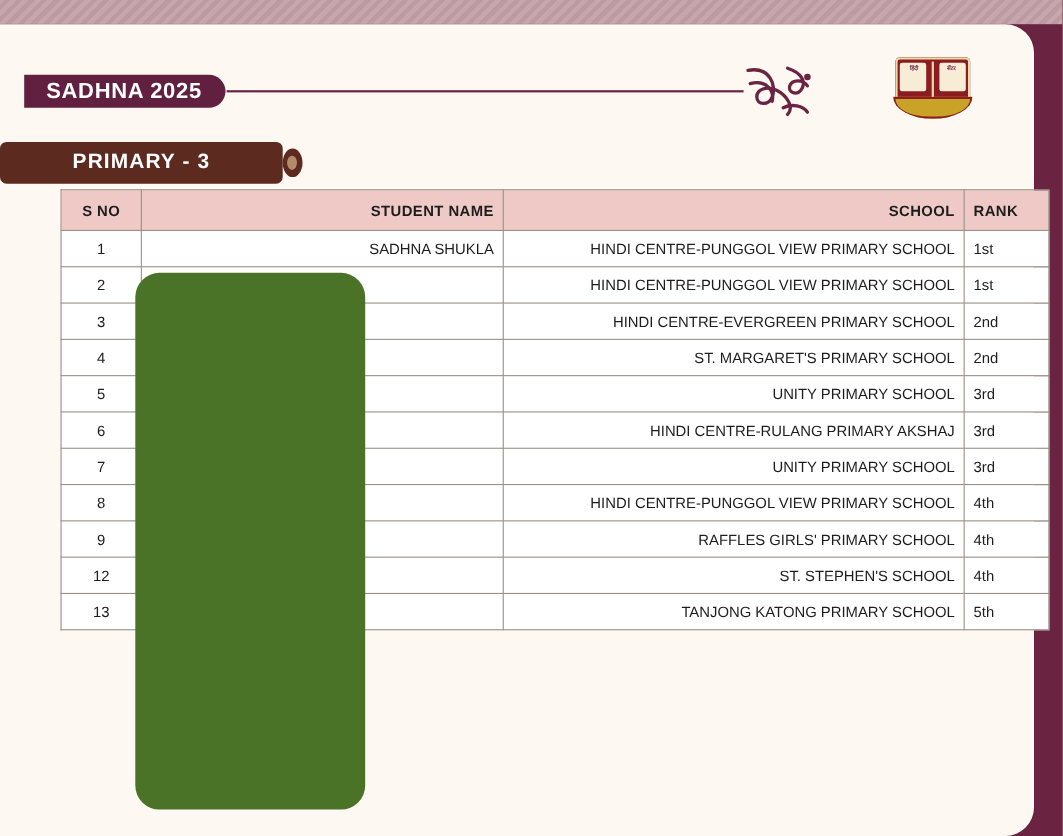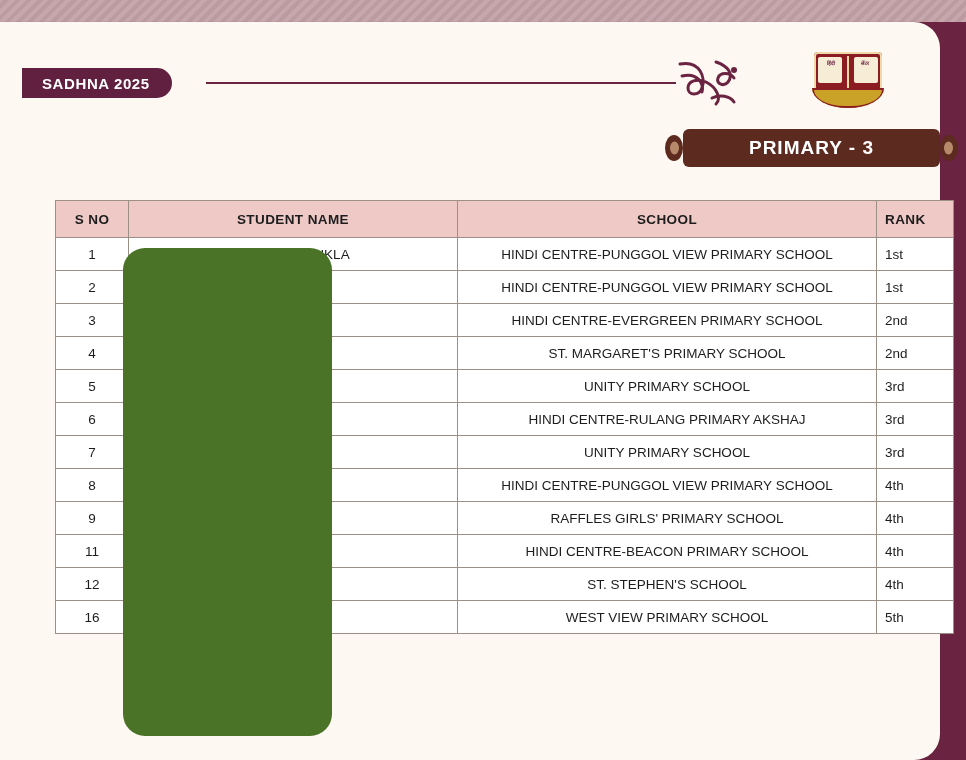--- a/index.html
+++ b/index.html
@@ -51,21 +51,21 @@
   .brand-tab {
     position: absolute;
     left: 22px;
     top: 46px;
     height: 30px;
     padding: 0 22px 0 20px;
     display: flex;
     align-items: center;
     background: #61203f;
     color: #ffffff;
-    font-size: 15px;
+    font-size: 20px;
     font-weight: bold;
     letter-spacing: 0.6px;
     border-top-right-radius: 15px;
     border-bottom-right-radius: 15px;
   }
   .header-rule {
     position: absolute;
     left: 206px;
     top: 60px;
     width: 470px;
@@ -139,21 +139,21 @@
     color: #6b2342;
     font-weight: bold;
     line-height: 6px;
   }
   
   .banner-wrap {
     position: relative;
     margin-top: 34px;
     height: 40px;
     display: flex;
-    justify-content: flex-end;
+    justify-content: flex-start;
     align-items: center;
   }
   .banner {
     position: relative;
     background: #5d2a20;
     color: #ffffff;
     font-size: 19px;
     font-weight: bold;
     letter-spacing: 1px;
     padding: 8px 66px;
@@ -176,21 +176,21 @@
     width: 9px; height: 13px;
     background: #b58a6a;
     border-radius: 50%;
     transform: translateY(-50%);
     z-index: 2;
   }
   .banner .knob-l { left: -13px; }
   .banner .knob-r { right: -13px; }
   
   .table-wrap {
-    margin: 32px auto 0 auto;
+    margin: 4px auto 0 auto;
     width: 830px;
   }
   table {
     border-collapse: collapse;
     width: 100%;
     table-layout: fixed;
   }
   th, td {
     border: 1px solid #9b8f86;
     font-size: 13.5px;
@@ -200,22 +200,22 @@
   }
   thead th {
     background: #eec9c6;
     font-weight: bold;
     text-align: center;
     letter-spacing: 0.4px;
     height: 36px;
     font-size: 13.5px;
   }
   th.col-sno, td.col-sno { width: 56px; text-align: center; }
-  th.col-name, td.col-name { width: 312px; text-align: center; }
-  th.col-school, td.col-school { width: 402px; text-align: center; }
+  th.col-name, td.col-name { width: 312px; text-align: right; }
+  th.col-school, td.col-school { width: 402px; text-align: right; }
   th.col-rank, td.col-rank { width: 60px; text-align: left; }
   tbody tr { background: #ffffff; }
   
   .redaction {
     position: absolute;
     left: 123px;
     top: 248px;
     width: 209px;
     height: 488px;
     background: #4b7328;
@@ -327,35 +327,29 @@
             <td class="col-school">HINDI CENTRE-PUNGGOL VIEW PRIMARY SCHOOL</td>
             <td class="col-rank">4th</td>
           </tr>
           <tr>
             <td class="col-sno">9</td>
             <td class="col-name"></td>
             <td class="col-school">RAFFLES GIRLS' PRIMARY SCHOOL</td>
             <td class="col-rank">4th</td>
           </tr>
           <tr>
-            <td class="col-sno">11</td>
-            <td class="col-name"></td>
-            <td class="col-school">HINDI CENTRE-BEACON PRIMARY SCHOOL</td>
-            <td class="col-rank">4th</td>
-          </tr>
-          <tr>
             <td class="col-sno">12</td>
             <td class="col-name"></td>
             <td class="col-school">ST. STEPHEN'S SCHOOL</td>
             <td class="col-rank">4th</td>
           </tr>
           <tr>
-            <td class="col-sno">16</td>
-            <td class="col-name"></td>
-            <td class="col-school">WEST VIEW PRIMARY SCHOOL</td>
+            <td class="col-sno">13</td>
+            <td class="col-name"></td>
+            <td class="col-school">TANJONG KATONG PRIMARY SCHOOL</td>
             <td class="col-rank">5th</td>
           </tr>
         </tbody>
       </table>
     </div>
 
   </div>
 
   <div class="redaction"></div>
 

